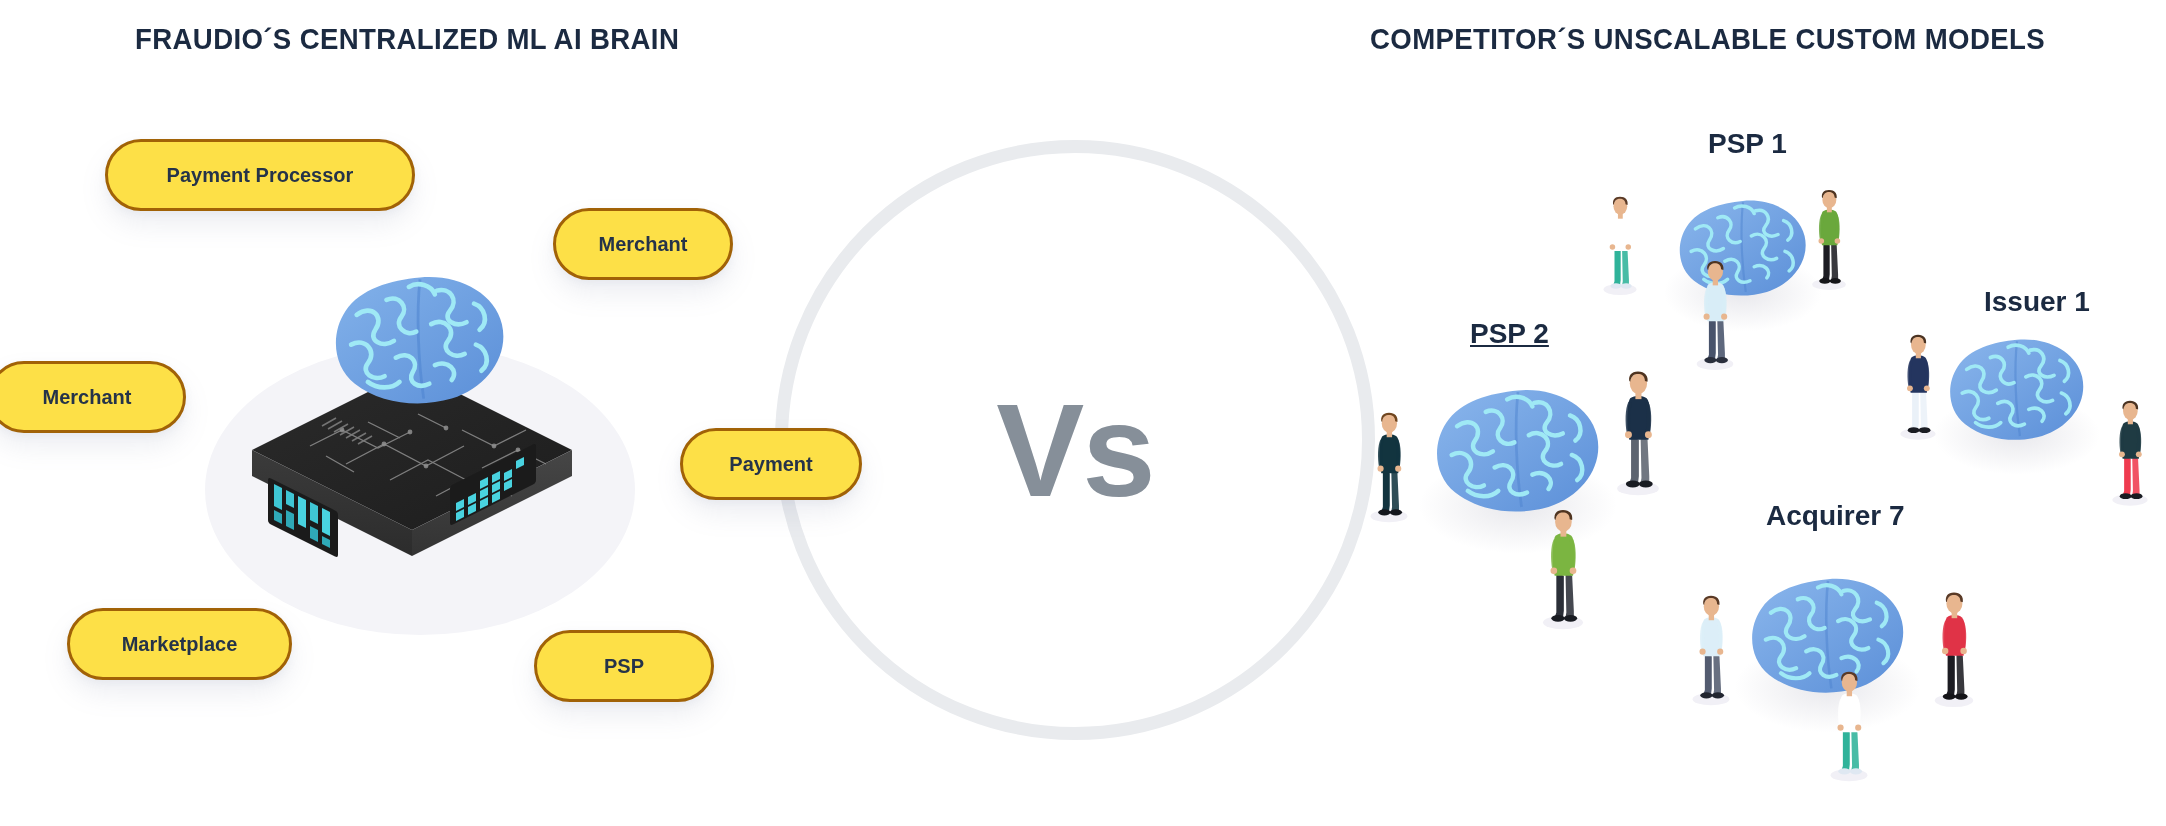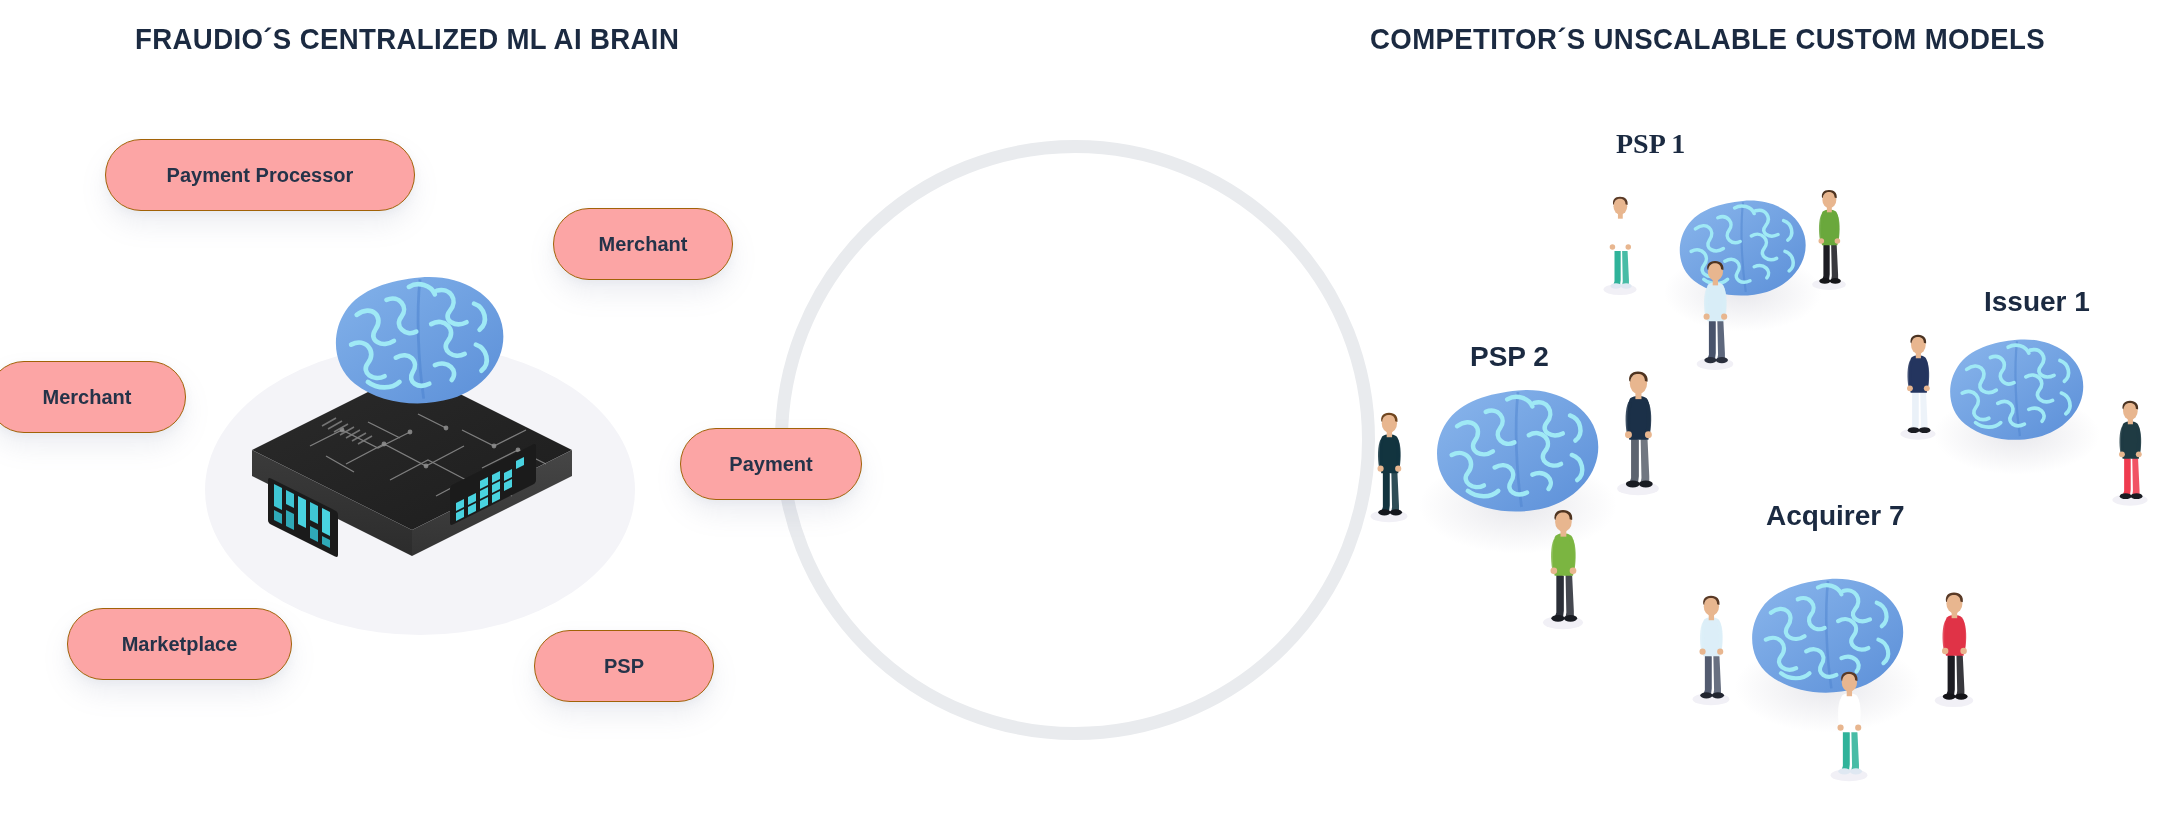--- a/index.html
+++ b/index.html
@@ -33,22 +33,22 @@
   .vs{
     position:absolute; left:975px; top:385px;
     width:200px; text-align:center;
     font-size:132px; font-weight:bold; line-height:1;
     color:#868f99; letter-spacing:-2px;
   }
 
   
   .pill{
     position:absolute;
-    background:#fca5a5;
-    border:1px solid #a16207;
+    background:#fde047;
+    border:3px solid #a16207;
     border-radius:60px;
     display:flex; align-items:center; justify-content:center;
     font-size:20px; font-weight:bold; color:#253349;
     box-shadow:0 14px 26px rgba(120,130,160,.13), 0 3px 8px rgba(120,130,160,.07);
     white-space:nowrap;
   }
 
   
   .halo{
     position:absolute; left:205px; top:345px;
@@ -79,20 +79,21 @@
 </style>
 </head>
 <body>
 
 <div class="stage">
 
   <div class="title title-left">FRAUDIO´S CENTRALIZED ML AI BRAIN</div>
   <div class="title title-right">COMPETITOR´S UNSCALABLE CUSTOM MODELS</div>
 
   <div class="ring"></div>
+  <div class="vs">Vs</div>
 
   <div>
 
     <div class="halo"></div>
 
     <div id="pill-host">
         <div class="pill" style="left: 105px; top: 139px; width: 310px; height: 72px;">
           <span>Payment Processor</span>
         </div>
         <div class="pill" style="left: 553px; top: 208px; width: 180px; height: 72px;">
@@ -222,21 +223,21 @@
           <path d="M158 34 C170 38 174 54 164 62"></path>
           <path d="M160 78 C172 82 176 98 166 106"></path>
           <path d="M44 118 C54 126 70 126 78 118"></path>
           <path d="M88 16 C98 10 112 14 116 24"></path>
         </g>
       </svg>
     </div>
   </div>
 
   <div id="cluster-host">
-      <div class="cluster-label" style="left: 1616px; top: 128px; font-family: Liberation Serif, serif;">PSP 1</div>
+      <div class="cluster-label" style="left: 1708px; top: 128px;">PSP 1</div>
       <div class="brain-shadow" style="left: 1663px; top: 252.75px; width: 160px; height: 78.75px;"></div>
       <div class="brain-sm" style="left: 1673px; top: 195px; width: 140px; height: 105px;">
         <svg viewBox="0 0 200 145" xmlns="http://www.w3.org/2000/svg">
     <defs>
             <linearGradient id="bg0" x1="0" y1="0" x2="1" y2="1">
       <stop offset="0" stop-color="#8ab6ec"></stop>
               <stop offset="1" stop-color="#5b8fd8"></stop>
     </linearGradient>
           </defs>
     <path d="M100 6 C140 2 180 22 188 56 C196 90 172 124 134 136 C100 146 58 142 30 120 C6 101 4 66 20 42 C36 18 68 9 100 6 Z" fill="url(#bg0)"></path>
@@ -321,21 +322,21 @@
 
     <circle cx="19" cy="90" r="4" fill="#e8b68f"></circle>
     <circle cx="42" cy="90" r="4" fill="#e8b68f"></circle>
 
     <rect x="27" y="40" width="7" height="9" fill="#e8b68f"></rect>
     <ellipse cx="30.5" cy="31" rx="10" ry="12" fill="#e8b68f"></ellipse>
     <path d="M20 28 C20 16 41 14 41 28 C41 22 36 19 30 19 C24 19 21 22 20 28 Z" fill="#4f3420"></path>
     <path d="M20 28 C19 22 22 17 30 17 C38 17 42 22 41 29 L38 28 C38 22 34 20 30 20 C26 20 22 22 21 29 Z" fill="#4f3420"></path>
   </svg>
       </div>
-      <div class="cluster-label" style="left: 1470px; top: 341px;">PSP 2</div>
+      <div class="cluster-label" style="left: 1470px; top: 318px; text-decoration: underline;">PSP 2</div>
       <div class="brain-shadow" style="left: 1418px; top: 456.5px; width: 200px; height: 97.5px;"></div>
       <div class="brain-sm" style="left: 1428px; top: 385px; width: 180px; height: 130px;">
         <svg viewBox="0 0 200 145" xmlns="http://www.w3.org/2000/svg">
     <defs>
             <linearGradient id="bg1" x1="0" y1="0" x2="1" y2="1">
       <stop offset="0" stop-color="#8ab6ec"></stop>
               <stop offset="1" stop-color="#5b8fd8"></stop>
     </linearGradient>
           </defs>
     <path d="M100 6 C140 2 180 22 188 56 C196 90 172 124 134 136 C100 146 58 142 30 120 C6 101 4 66 20 42 C36 18 68 9 100 6 Z" fill="url(#bg1)"></path>

